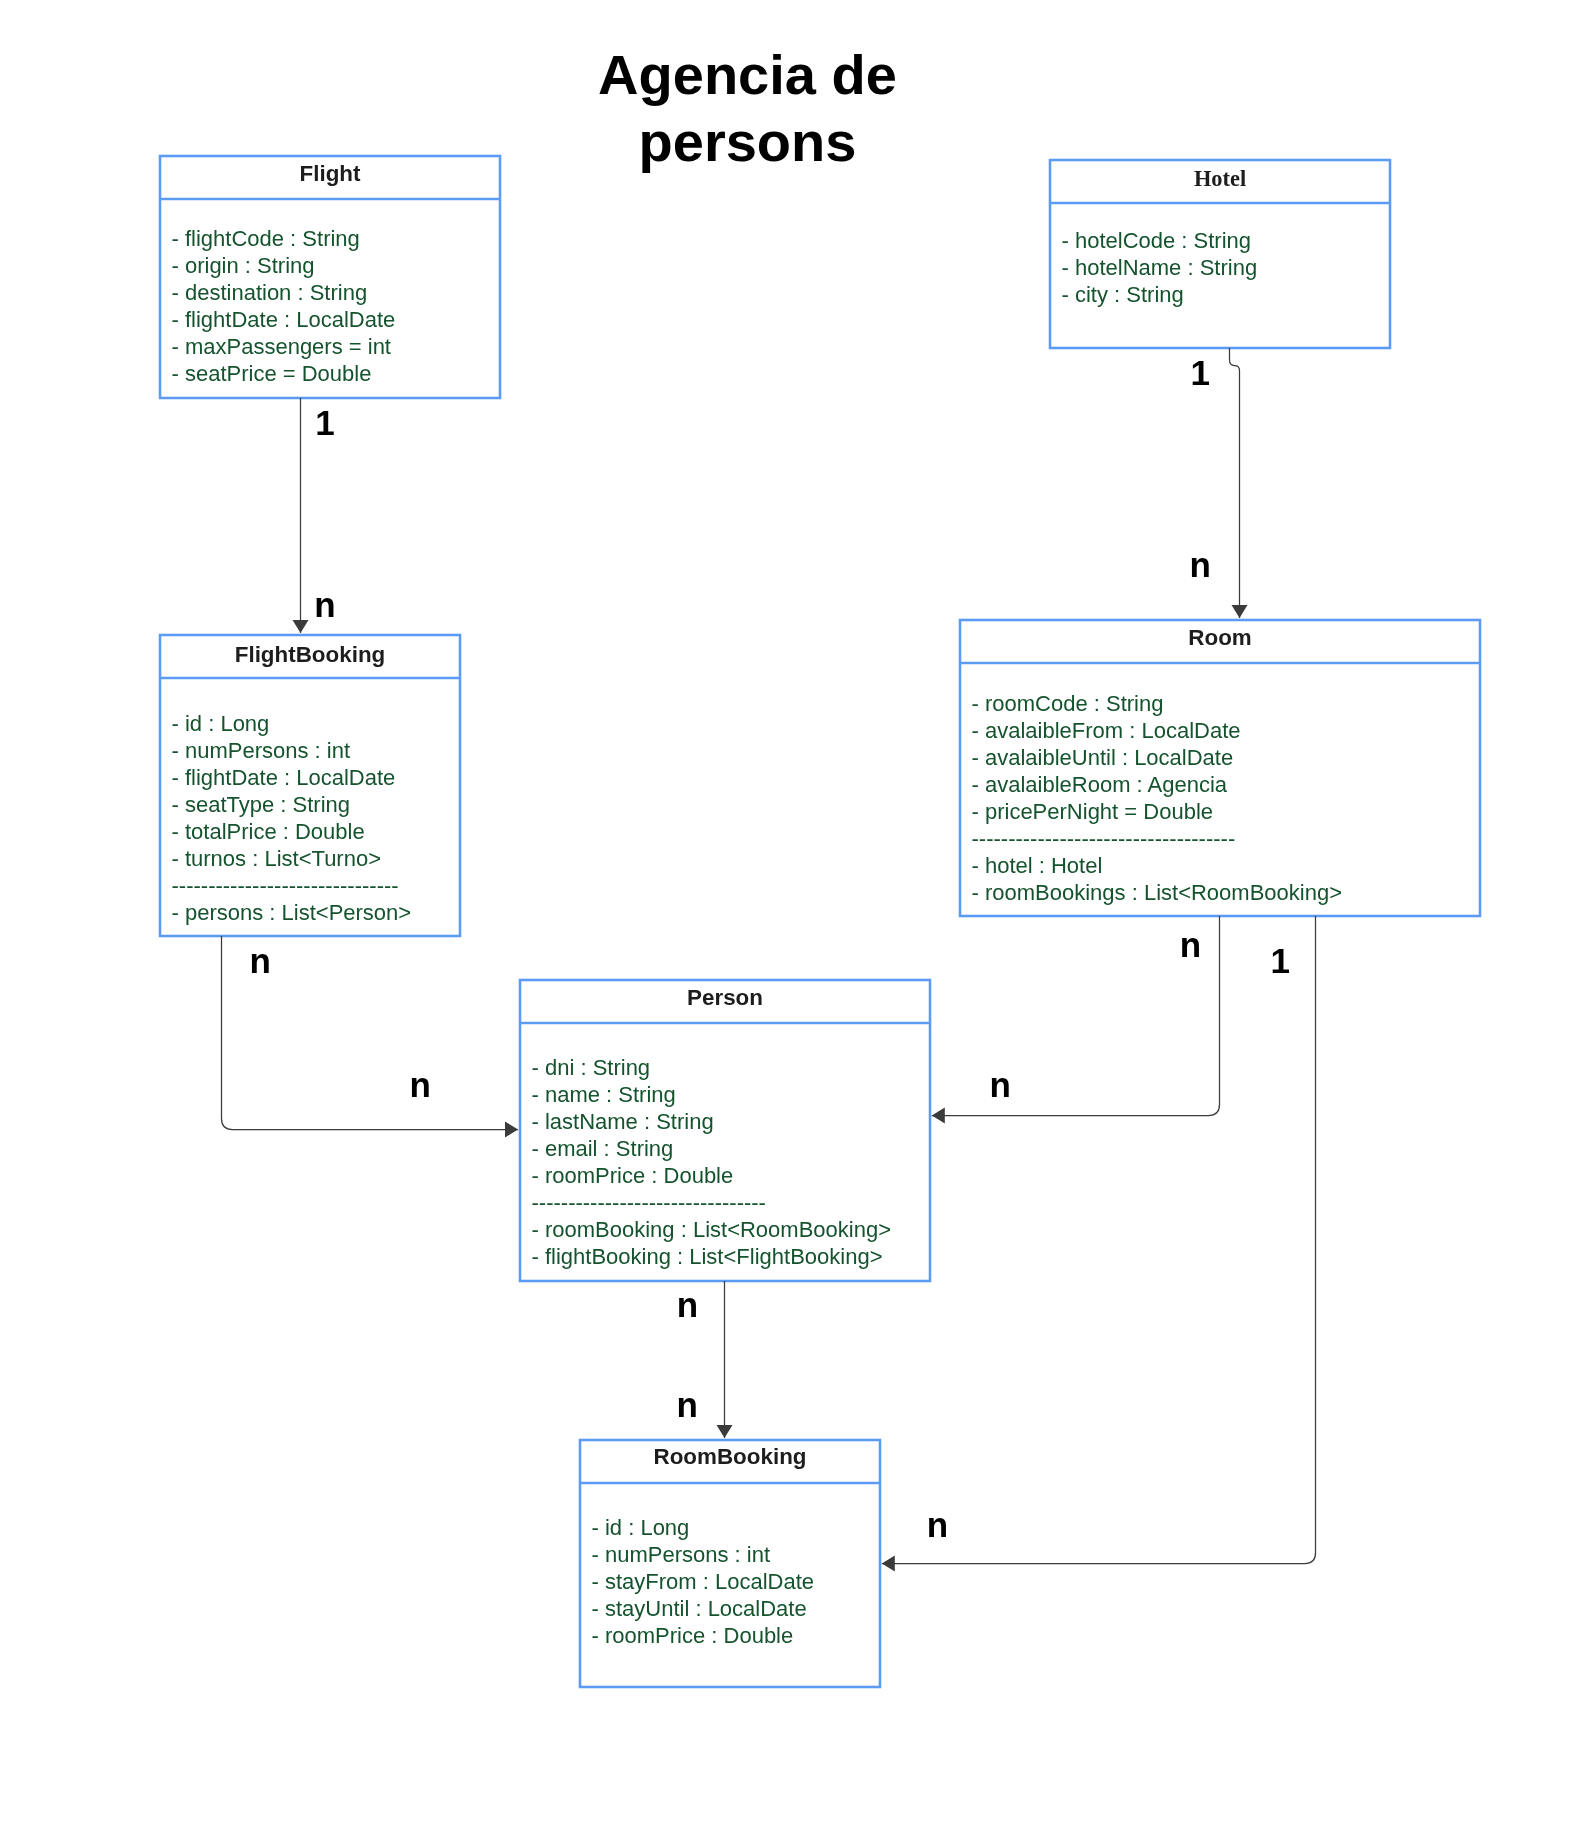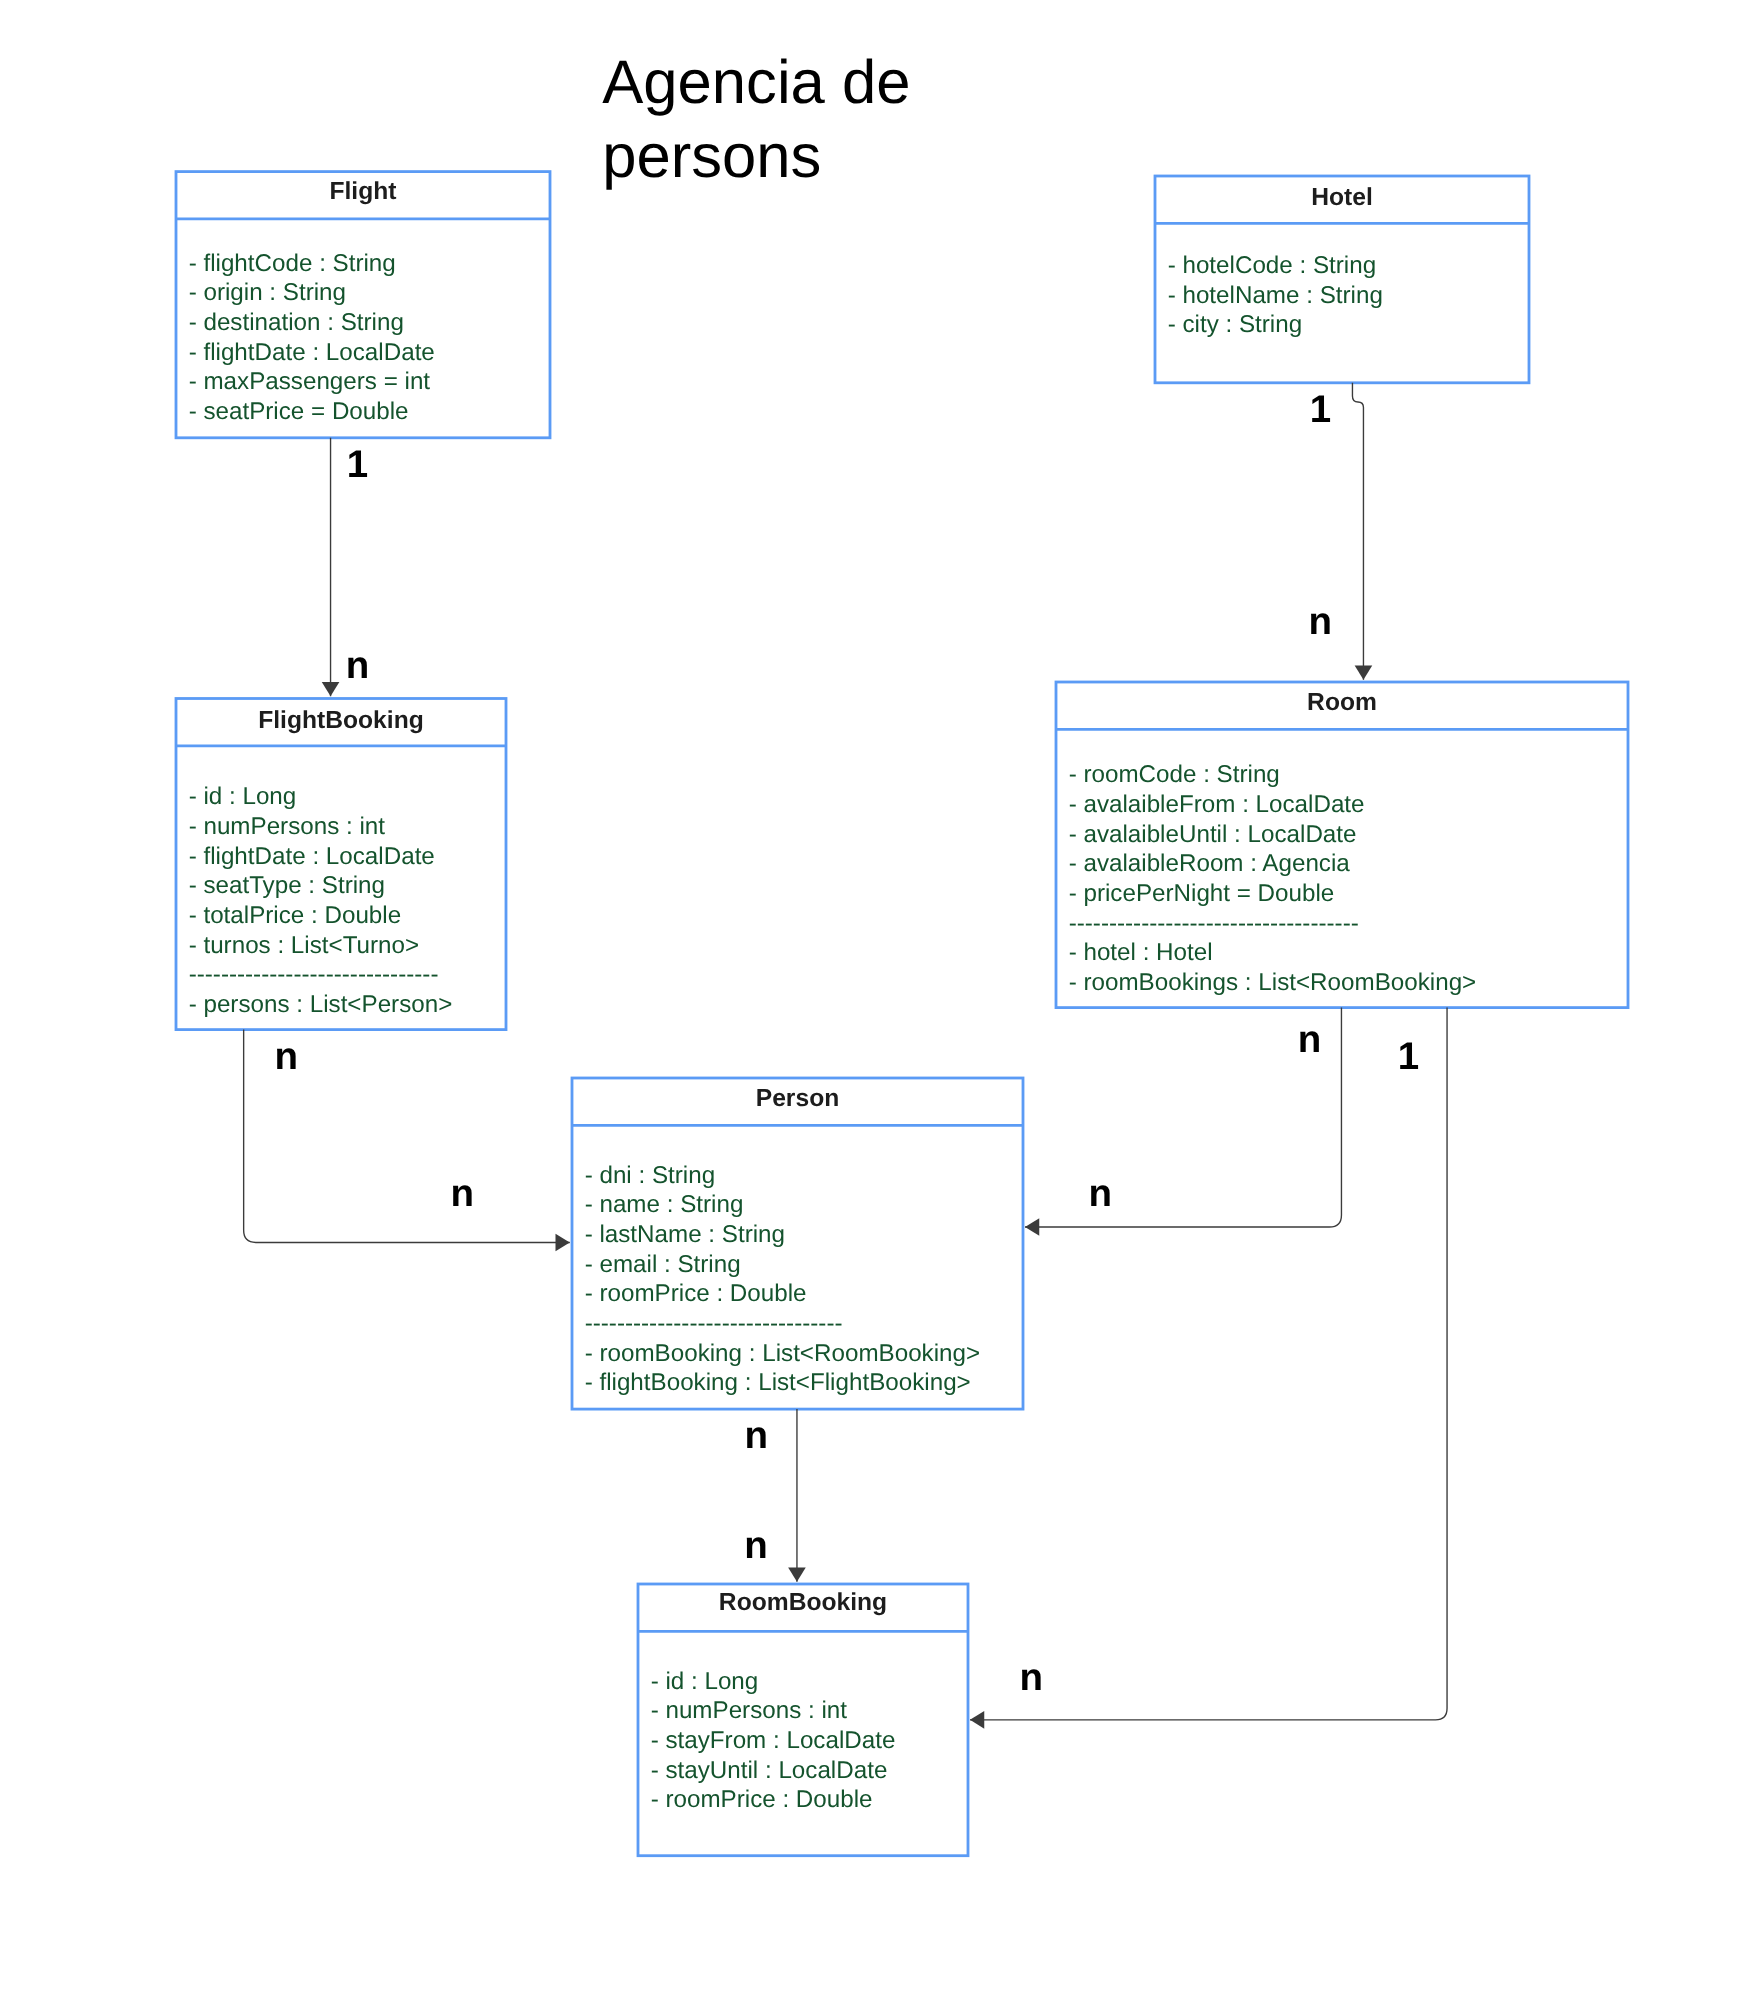--- a/index.html
+++ b/index.html
@@ -8,21 +8,21 @@
        overflow:hidden;position:relative;background:#ffffff;}
   #canvas{position:absolute;left:0;top:0;width:1579px;height:1821px;
           transform:translateZ(0);backface-visibility:hidden;}
 
   svg.layer{position:absolute;left:0;top:0;width:1579px;height:1821px;overflow:visible;pointer-events:none;}
   svg.layer .box-outline{fill:#ffffff;stroke:#5b9bf5;stroke-width:2.55;}
   svg.layer .box-divider{stroke:#5b9bf5;stroke-width:2.55;}
   svg.layer .conn{fill:none;stroke:#3b3b3b;stroke-width:1.25;stroke-linecap:butt;}
   svg.layer .arrow{fill:#3b3b3b;stroke:none;}
 
-  .diagram-title{position:absolute;font-weight:normal;color:#000000;
+  .diagram-title{position:absolute;text-align:center;font-weight:bold;color:#000000;
                  font-size:56px;line-height:67px;}
 
   .uml-box{position:absolute;box-sizing:border-box;background:transparent;padding-left:44px;}
   .uml-title{position:absolute;left:0;right:0;text-align:center;font-weight:bold;
              color:#1d1d1d;font-size:22.4px;line-height:22.4px;}
   .uml-attrs{position:absolute;color:#14532d;font-size:22px;white-space:pre;}
   .uml-attrs > div{height:27px;line-height:27px;}
 
   .mult{position:absolute;font-weight:bold;font-size:35px;color:#000000;
         line-height:35px;white-space:pre;}
@@ -59,21 +59,21 @@
     </svg>
 <div class="diagram-title" style="left: 547.5px; top: 41px; width: 400px;">
       <div>Agencia de</div>
       <div>persons</div>
     </div>
     <div class="uml-box" style="left: 160px; top: 156px; width: 340px; height: 242px;">
       <div class="uml-title" style="top: 7px;">Flight</div>
       <div class="uml-attrs" style="left: 11.5px; top: 69.4px;"><div>- flightCode : String</div><div>- origin : String</div><div>- destination : String</div><div>- flightDate : LocalDate</div><div>- maxPassengers = int</div><div>- seatPrice = Double</div></div>
     </div>
     <div class="uml-box" style="left: 1050px; top: 160px; width: 340px; height: 188px;">
-      <div class="uml-title" style="top: 8px;">Hotel</div>
+      <div class="uml-title" style="top: 8px; font-family: Liberation Serif, serif;">Hotel</div>
       <div class="uml-attrs" style="left: 11.5px; top: 67.2px;"><div>- hotelCode : String</div><div>- hotelName : String</div><div>- city : String</div></div>
     </div>
     <div class="uml-box" style="left: 160px; top: 635px; width: 300px; height: 235px;">
       <div class="uml-title" style="top: 8.8px;">FlightBooking</div>
       <div class="uml-attrs" style="left: 11.5px; top: 74.8px;"><div>- id : Long</div><div>- numPersons : int</div><div>- flightDate : LocalDate</div><div>- seatType : String</div><div>- totalPrice : Double</div><div>- turnos : List&lt;Turno&gt;</div><div>-------------------------------</div><div>- persons : List&lt;Person&gt;</div></div>
     </div>
     <div class="uml-box" style="left: 960px; top: 620px; width: 520px; height: 296px;">
       <div class="uml-title" style="top: 6.5px;">Room</div>
       <div class="uml-attrs" style="left: 11.5px; top: 69.8px;"><div>- roomCode : String</div><div>- avalaibleFrom : LocalDate</div><div>- avalaibleUntil : LocalDate</div><div>- avalaibleRoom : Agencia</div><div>- pricePerNight = Double</div><div>------------------------------------</div><div>- hotel : Hotel</div><div>- roomBookings : List&lt;RoomBooking&gt;</div></div>
     </div>

